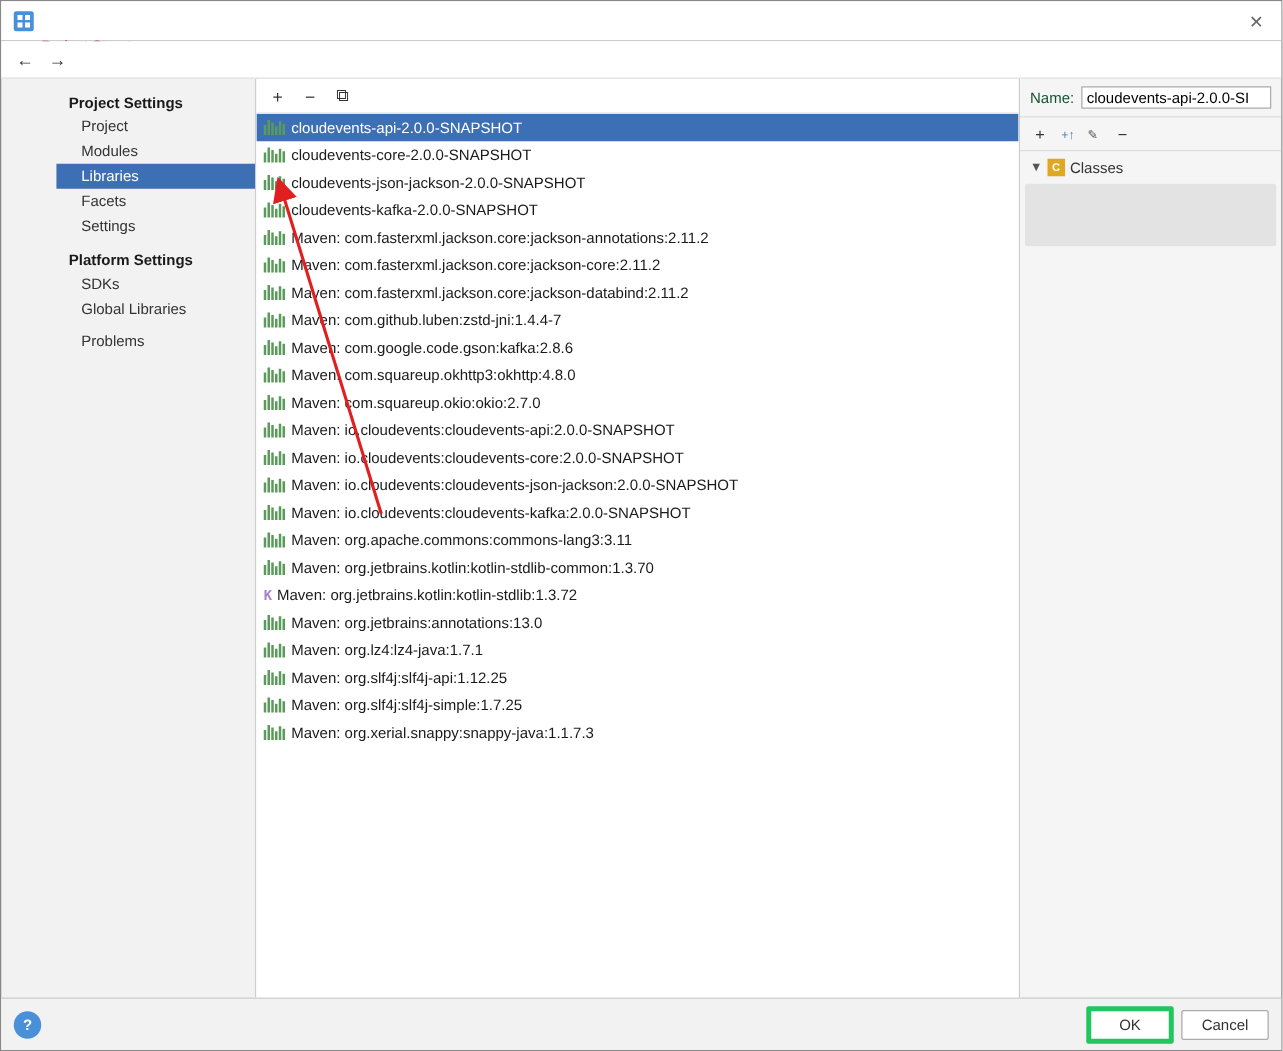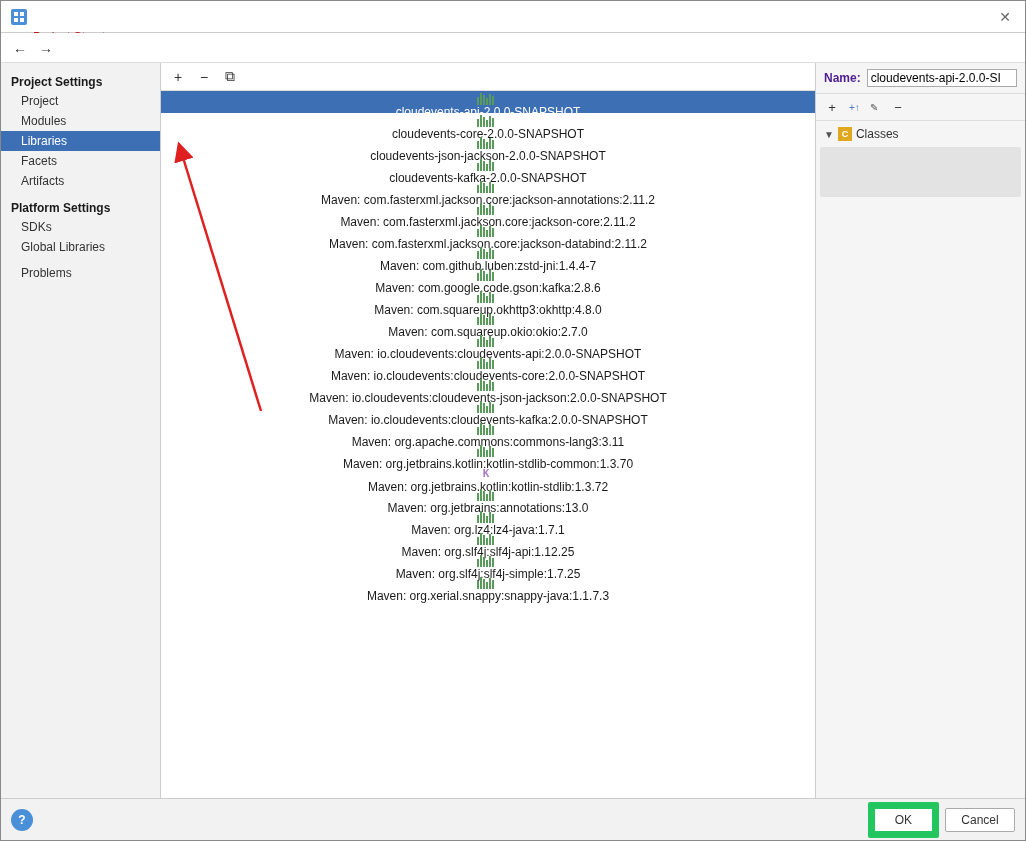--- a/index.html
+++ b/index.html
@@ -69,20 +69,21 @@
       cursor: pointer;
       border: 1px solid transparent;
       border-radius: 2px;
       font-size: 14px;
       color: #333;
     }
     .main-content {
       display: flex;
       flex: 1;
       overflow: hidden;
+      padding-left: 44px;
     }
     .sidebar {
       width: 160px;
       background: #f2f2f2;
       border-right: 1px solid #ccc;
       padding: 8px 0;
       overflow-y: auto;
     }
     .sidebar-section-title {
       font-weight: bold;
@@ -116,21 +117,20 @@
       background: #fff;
     }
     .library-item {
       display: flex;
       align-items: center;
       padding: 2px 6px;
       cursor: pointer;
       color: #1a1a1a;
       font-size: 12px;
       height: 22px;
-      flex-direction: column;
     }
     .library-item.selected { background: #3d6fb5; color: white; }
     .lib-icon-bars {
       display: flex;
       align-items: flex-end;
       height: 12px;
       gap: 1px;
       margin-right: 5px;
     }
     .lib-icon-bars span {
@@ -156,23 +156,23 @@
     }
     .right-panel-name {
       display: flex;
       align-items: center;
       padding: 6px 8px;
       border-bottom: 1px solid #ddd;
       background: #f5f5f5;
     }
     .right-panel-name label {
       font-size: 12px;
-      color: #4c1d95;
+      color: #14532d;
       margin-right: 6px;
-      font-weight: bold;
+      font-weight: normal;
     }
     .right-panel-name input {
       flex: 1;
       font-size: 12px;
       border: 1px solid #aaa;
       padding: 1px 3px;
       background: white;
       min-width: 0;
     }
     .right-panel-toolbar {
@@ -216,21 +216,21 @@
       align-items: center;
       padding: 6px 10px;
       border-top: 1px solid #ccc;
       background: #f2f2f2;
       gap: 6px;
       height: 42px;
     }
     .btn-ok {
       padding: 4px 20px;
       background: #fff;
-      border: 7px solid #22c55e;
+      border: 4px solid #22c55e;
       cursor: pointer;
       font-size: 12px;
       color: #333;
       border-radius: 2px;
       min-width: 70px;
     }
     .btn-cancel {
       padding: 4px 14px;
       background: #fff;
       border: 1px solid #aaa;
@@ -283,21 +283,21 @@
   </div>
 
   <div class="main-content">
 
     <div class="sidebar">
       <div class="sidebar-section-title">Project Settings</div>
       <div class="sidebar-item">Project</div>
       <div class="sidebar-item">Modules</div>
       <div class="sidebar-item active">Libraries</div>
       <div class="sidebar-item">Facets</div>
-      <div class="sidebar-item">Artifacts</div>
+      <div class="sidebar-item">Settings</div>
       <div class="sidebar-divider"></div>
       <div class="sidebar-section-title">Platform Settings</div>
       <div class="sidebar-item">SDKs</div>
       <div class="sidebar-item">Global Libraries</div>
       <div class="sidebar-divider"></div>
       <div class="sidebar-item">Problems</div>
     </div>
 
     <div class="center-panel-wrapper">
 

